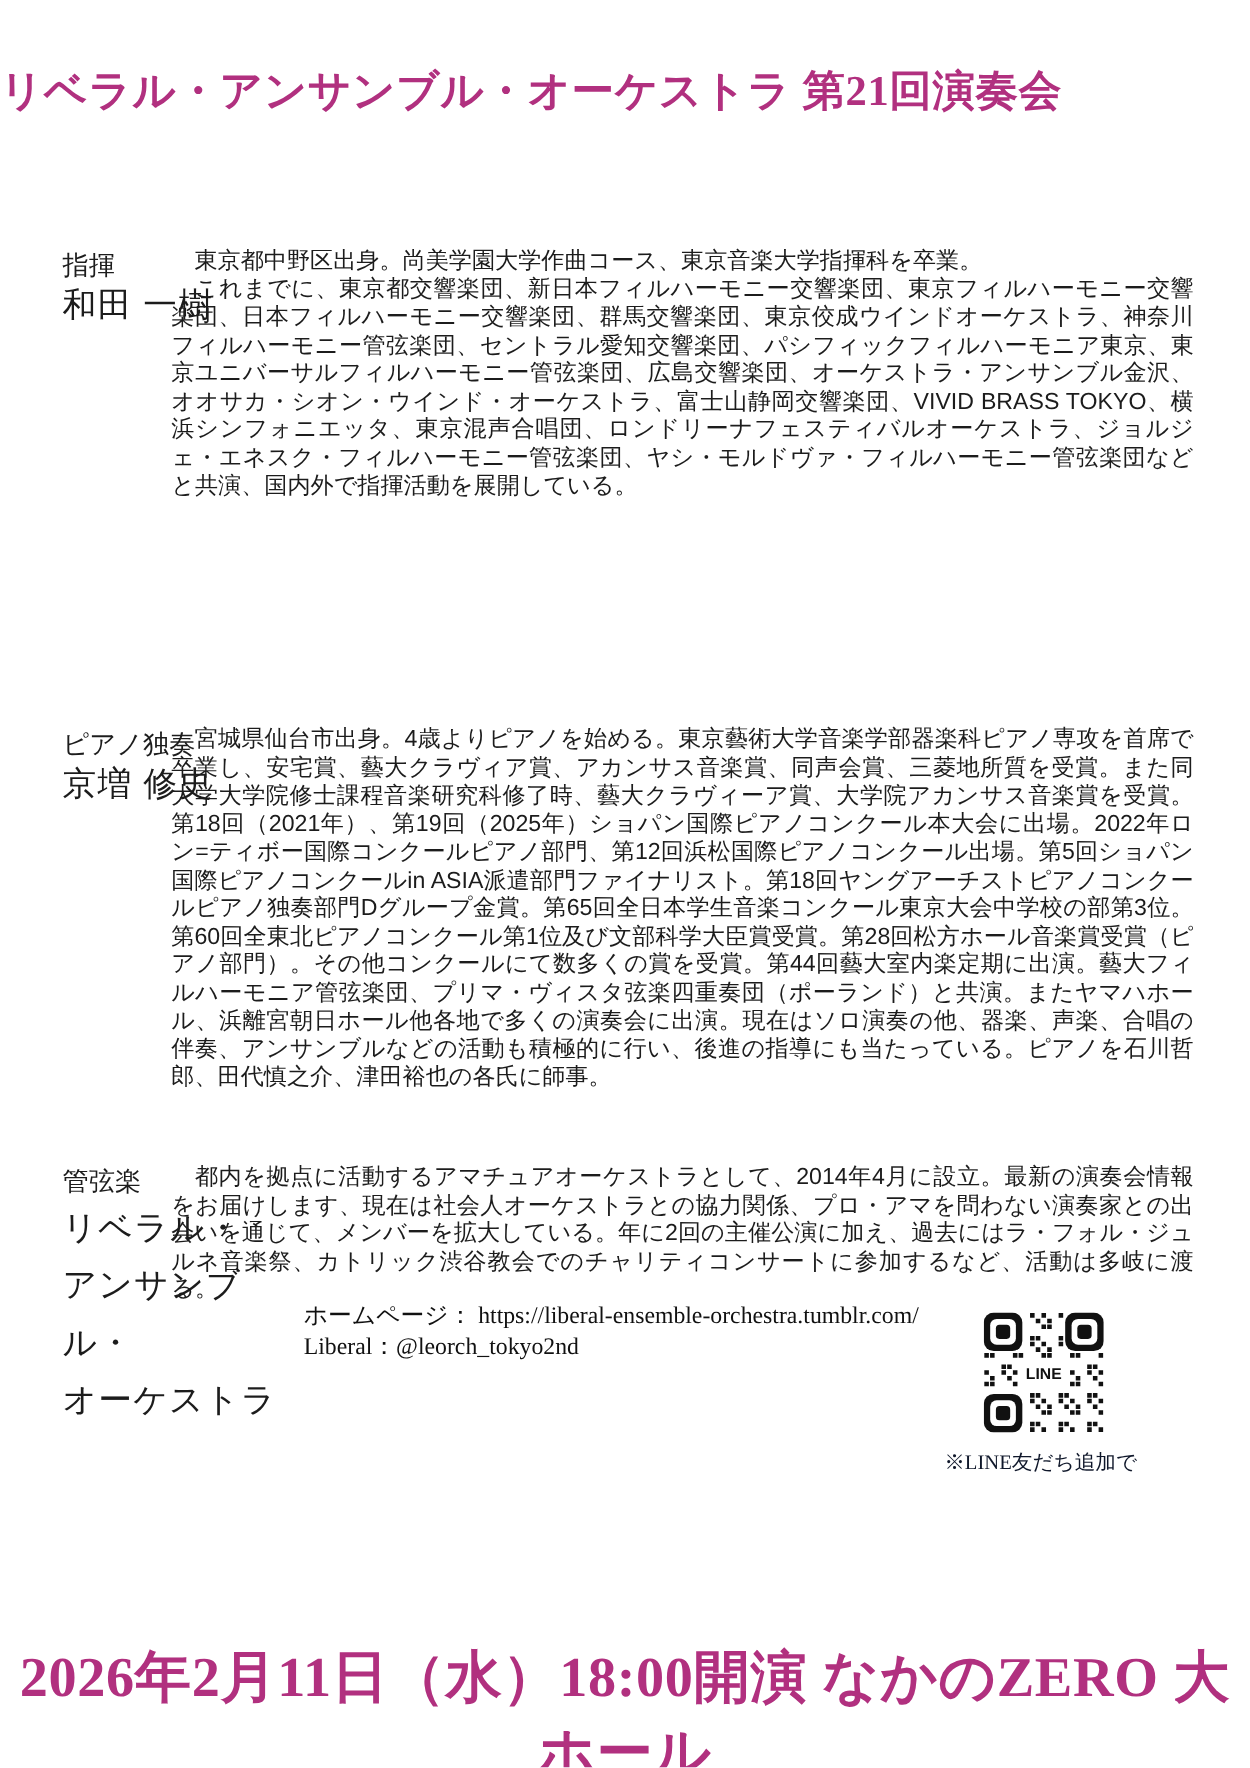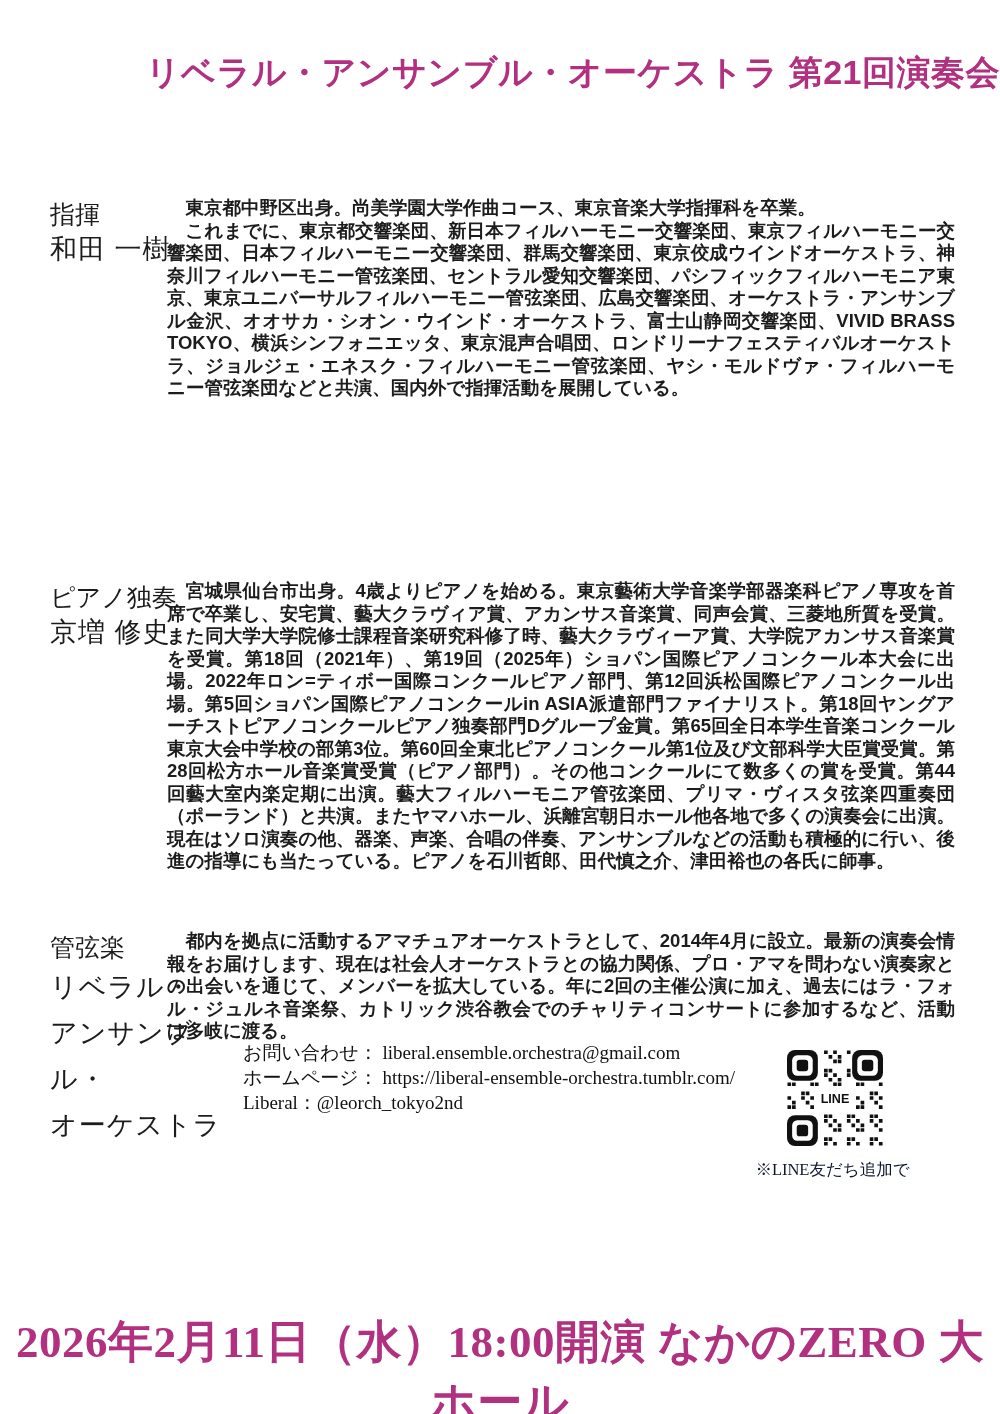--- a/index.html
+++ b/index.html
@@ -4,32 +4,32 @@
 <style>
   * { margin:0; padding:0; box-sizing:border-box; }
   html,body { background:#ffffff; }
   body { font-family:"Liberation Sans","DejaVu Sans",sans-serif; color:#1c1c1c; }
   .page {
     position:relative; width:1000px; height:1414px; margin:0 auto;
     background:#ffffff; overflow:hidden;
   }
   .title {
     position:absolute; top:50px; left:0; width:100%;
-    text-align:right; font-family:Liberation Sans, sans-serif;
+    text-align:left; font-family:Liberation Serif, serif;
     font-weight:bold; font-size:34px; letter-spacing:0.5px;
   }
   .bio-section { position:absolute; left:50px; right:45px; }
   .s1 { top:197px; }
   .s2 { top:580px; }
   .s3 { top:930px; }
   .label-col { position:absolute; left:0; top:1px; width:185px; }
-  .role { font-size:25px; font-weight:500; }
+  .role { font-size:21px; font-weight:500; }
   .person { font-size:27px; margin-top:0; font-weight:500; letter-spacing:1px; }
   .person-multiline { white-space:pre-line; line-height:46px; }
-  .body-col { margin-left:117px;font-weight:bold; }
+  .body-col { margin-left:87px; }
   .body-col p {
     font-size:18.5px; line-height:22.5px; text-align:justify;
     overflow-wrap:break-word;
   }
   .contact-block {
     position:absolute; left:243px; top:1040px; width:545px;
     font-family:"Liberation Serif","DejaVu Serif",serif;
     font-size:19px; line-height:25px; color:#111;
   }
   .qr-wrap { position:absolute; left:787px; top:1050px; width:96px; height:96px; }
@@ -79,21 +79,20 @@
       <div class="person person-multiline">リベラル・
 アンサンブル・
 オーケストラ</div>
     </div>
     <div class="body-col">
       <p>　都内を拠点に活動するアマチュアオーケストラとして、2014年4月に設立。最新の演奏会情報をお届けします、現在は社会人オーケストラとの協力関係、プロ・アマを問わない演奏家との出会いを通じて、メンバーを拡大している。年に2回の主催公演に加え、過去にはラ・フォル・ジュルネ音楽祭、カトリック渋谷教会でのチャリティコンサートに参加するなど、活動は多岐に渡る。</p>
     </div>
   </section>
 
   <div class="contact-block">
-    <div>お問い合わせ： liberal.ensemble.orchestra@gmail.com</div>
     <div>ホームページ： https://liberal-ensemble-orchestra.tumblr.com/</div>
     <div>Liberal：@leorch_tokyo2nd</div>
   </div>
 
   <div class="qr-wrap">
     <svg viewBox="0 0 84 84" xmlns="http://www.w3.org/2000/svg">
       <path id="qr-dots" fill="#111" d="M32.4 0.4h3.2v3.2h-3.2zM40.4 0.4h3.2v3.2h-3.2zM52.4 0.4h3.2v3.2h-3.2zM36.4 4.4h3.2v3.2h-3.2zM44.4 4.4h3.2v3.2h-3.2zM40.4 8.4h3.2v3.2h-3.2zM44.4 8.4h3.2v3.2h-3.2zM32.4 16.4h3.2v3.2h-3.2zM36.4 16.4h3.2v3.2h-3.2zM52.4 16.4h3.2v3.2h-3.2zM32.4 20.4h3.2v3.2h-3.2zM40.4 20.4h3.2v3.2h-3.2zM52.4 20.4h3.2v3.2h-3.2zM36.4 24.4h3.2v3.2h-3.2zM44.4 24.4h3.2v3.2h-3.2zM0.4 28.4h3.2v3.2h-3.2zM4.4 28.4h3.2v3.2h-3.2zM20.4 28.4h3.2v3.2h-3.2zM24.4 28.4h3.2v3.2h-3.2zM40.4 28.4h3.2v3.2h-3.2zM44.4 28.4h3.2v3.2h-3.2zM60.4 28.4h3.2v3.2h-3.2zM64.4 28.4h3.2v3.2h-3.2zM80.4 28.4h3.2v3.2h-3.2zM12.4 36.4h3.2v3.2h-3.2zM16.4 36.4h3.2v3.2h-3.2zM72.4 36.4h3.2v3.2h-3.2zM76.4 36.4h3.2v3.2h-3.2zM0.4 40.4h3.2v3.2h-3.2zM12.4 40.4h3.2v3.2h-3.2zM20.4 40.4h3.2v3.2h-3.2zM60.4 40.4h3.2v3.2h-3.2zM72.4 40.4h3.2v3.2h-3.2zM80.4 40.4h3.2v3.2h-3.2zM4.4 44.4h3.2v3.2h-3.2zM16.4 44.4h3.2v3.2h-3.2zM64.4 44.4h3.2v3.2h-3.2zM76.4 44.4h3.2v3.2h-3.2zM0.4 48.4h3.2v3.2h-3.2zM4.4 48.4h3.2v3.2h-3.2zM20.4 48.4h3.2v3.2h-3.2zM60.4 48.4h3.2v3.2h-3.2zM64.4 48.4h3.2v3.2h-3.2zM80.4 48.4h3.2v3.2h-3.2zM32.4 56.4h3.2v3.2h-3.2zM36.4 56.4h3.2v3.2h-3.2zM52.4 56.4h3.2v3.2h-3.2zM56.4 56.4h3.2v3.2h-3.2zM72.4 56.4h3.2v3.2h-3.2zM76.4 56.4h3.2v3.2h-3.2zM32.4 60.4h3.2v3.2h-3.2zM40.4 60.4h3.2v3.2h-3.2zM52.4 60.4h3.2v3.2h-3.2zM60.4 60.4h3.2v3.2h-3.2zM72.4 60.4h3.2v3.2h-3.2zM80.4 60.4h3.2v3.2h-3.2zM36.4 64.4h3.2v3.2h-3.2zM44.4 64.4h3.2v3.2h-3.2zM56.4 64.4h3.2v3.2h-3.2zM64.4 64.4h3.2v3.2h-3.2zM76.4 64.4h3.2v3.2h-3.2zM40.4 68.4h3.2v3.2h-3.2zM44.4 68.4h3.2v3.2h-3.2zM60.4 68.4h3.2v3.2h-3.2zM64.4 68.4h3.2v3.2h-3.2zM80.4 68.4h3.2v3.2h-3.2zM32.4 76.4h3.2v3.2h-3.2zM36.4 76.4h3.2v3.2h-3.2zM52.4 76.4h3.2v3.2h-3.2zM56.4 76.4h3.2v3.2h-3.2zM72.4 76.4h3.2v3.2h-3.2zM76.4 76.4h3.2v3.2h-3.2zM32.4 80.4h3.2v3.2h-3.2zM40.4 80.4h3.2v3.2h-3.2zM52.4 80.4h3.2v3.2h-3.2zM60.4 80.4h3.2v3.2h-3.2zM72.4 80.4h3.2v3.2h-3.2zM80.4 80.4h3.2v3.2h-3.2z"></path>
 
       <g>
         <rect x="0" y="0" width="27" height="27" rx="7" fill="#111"></rect>

